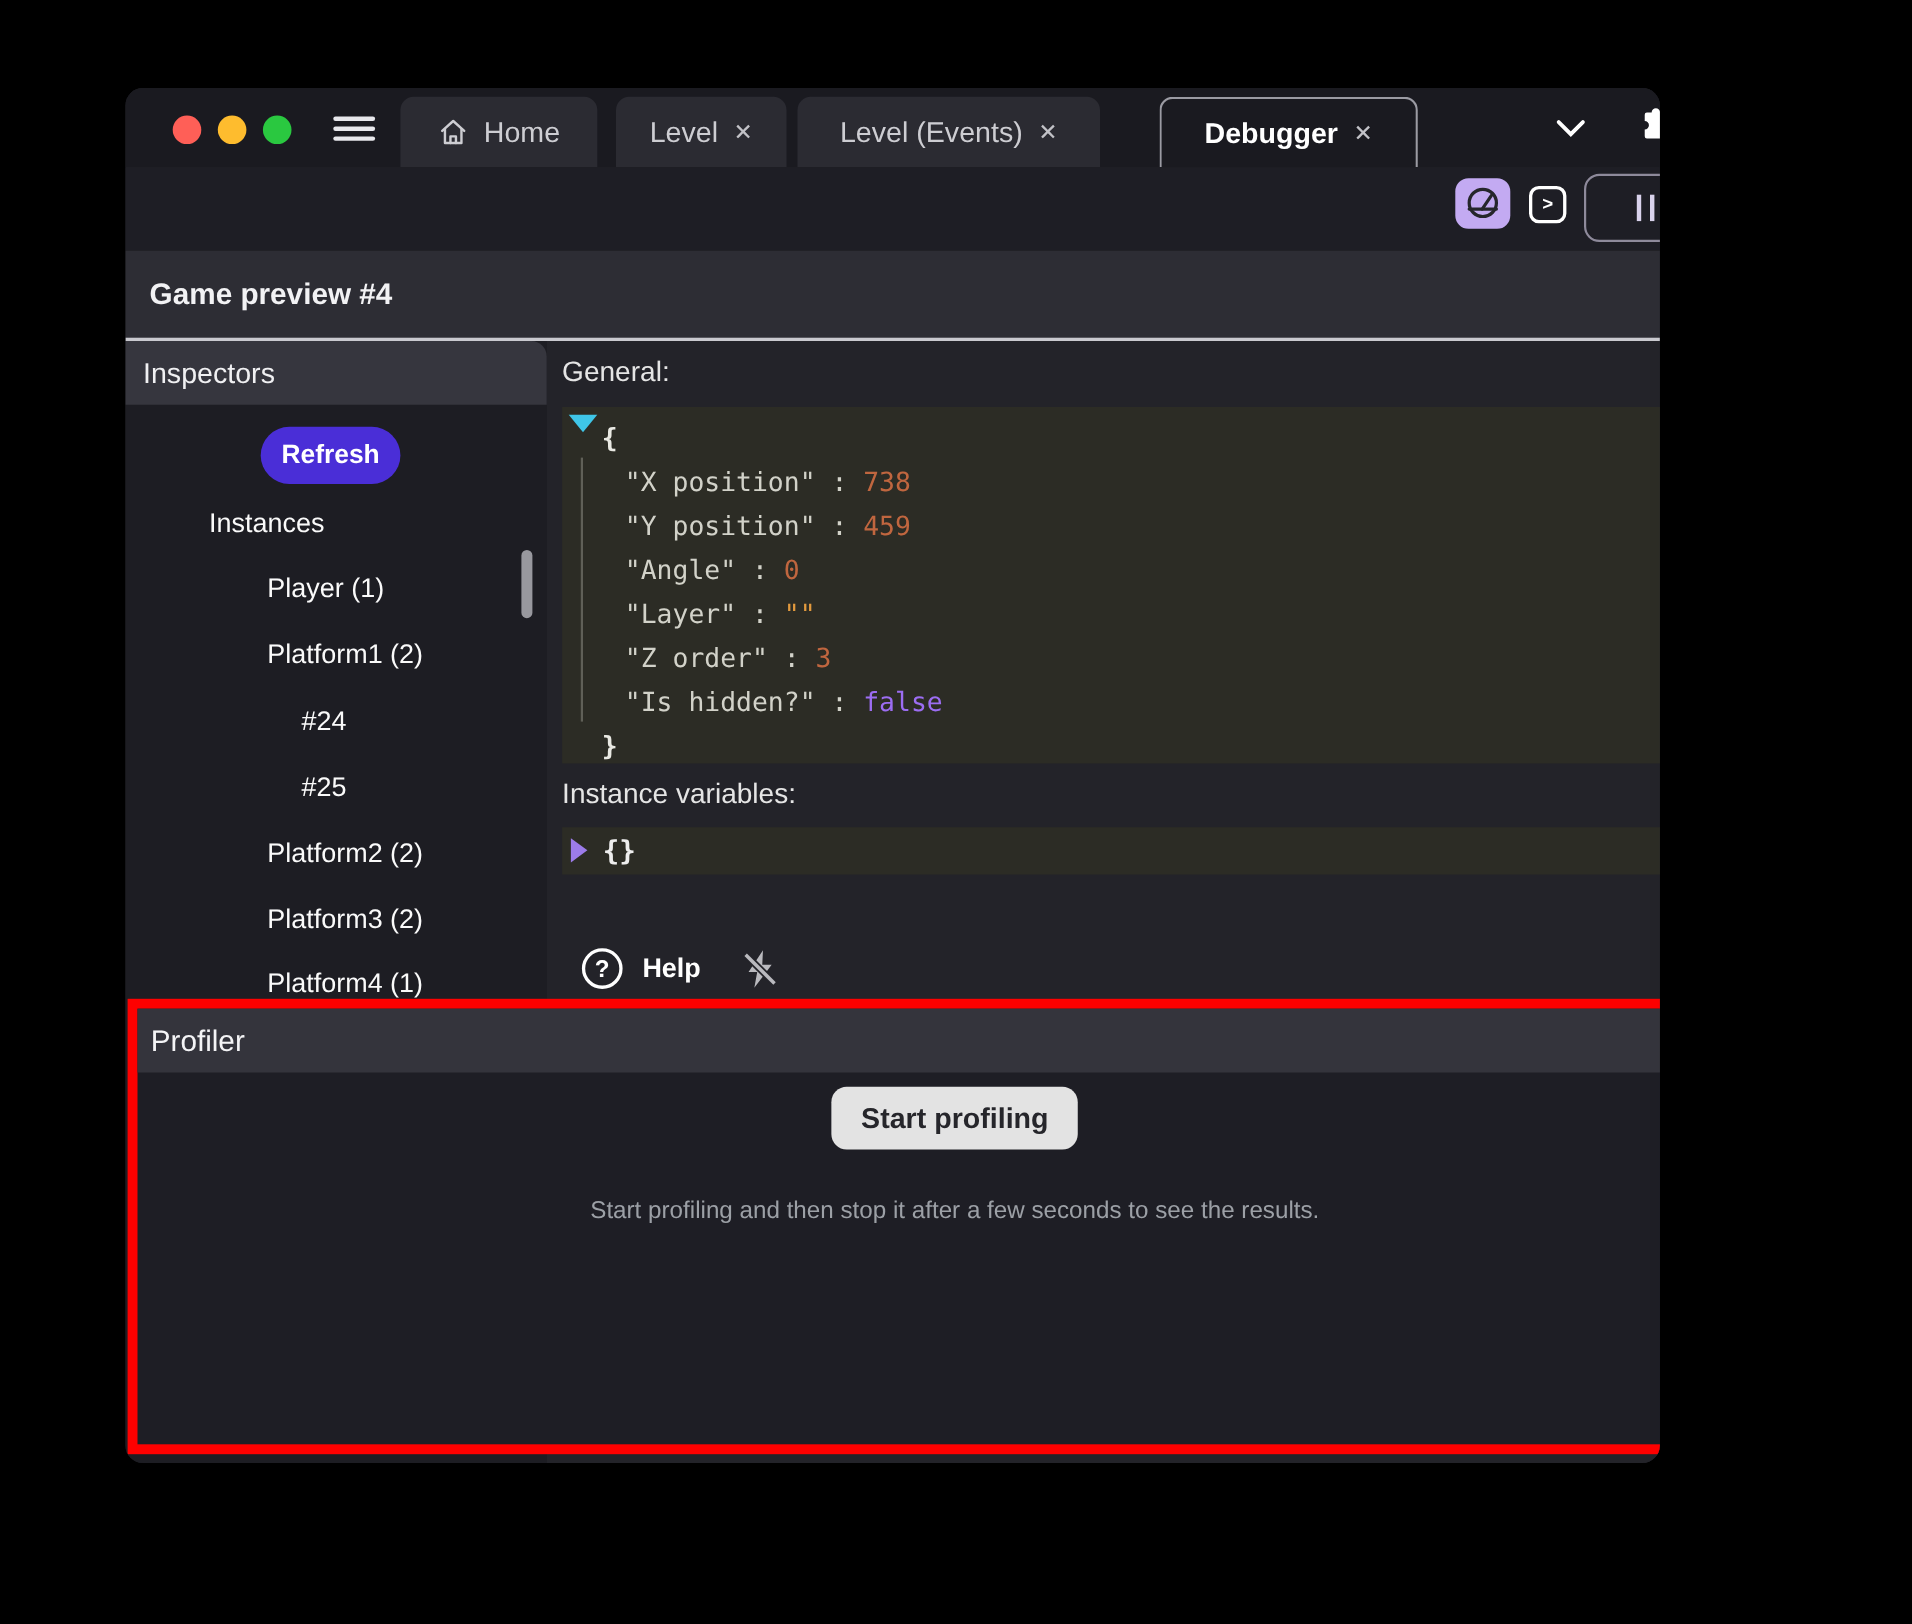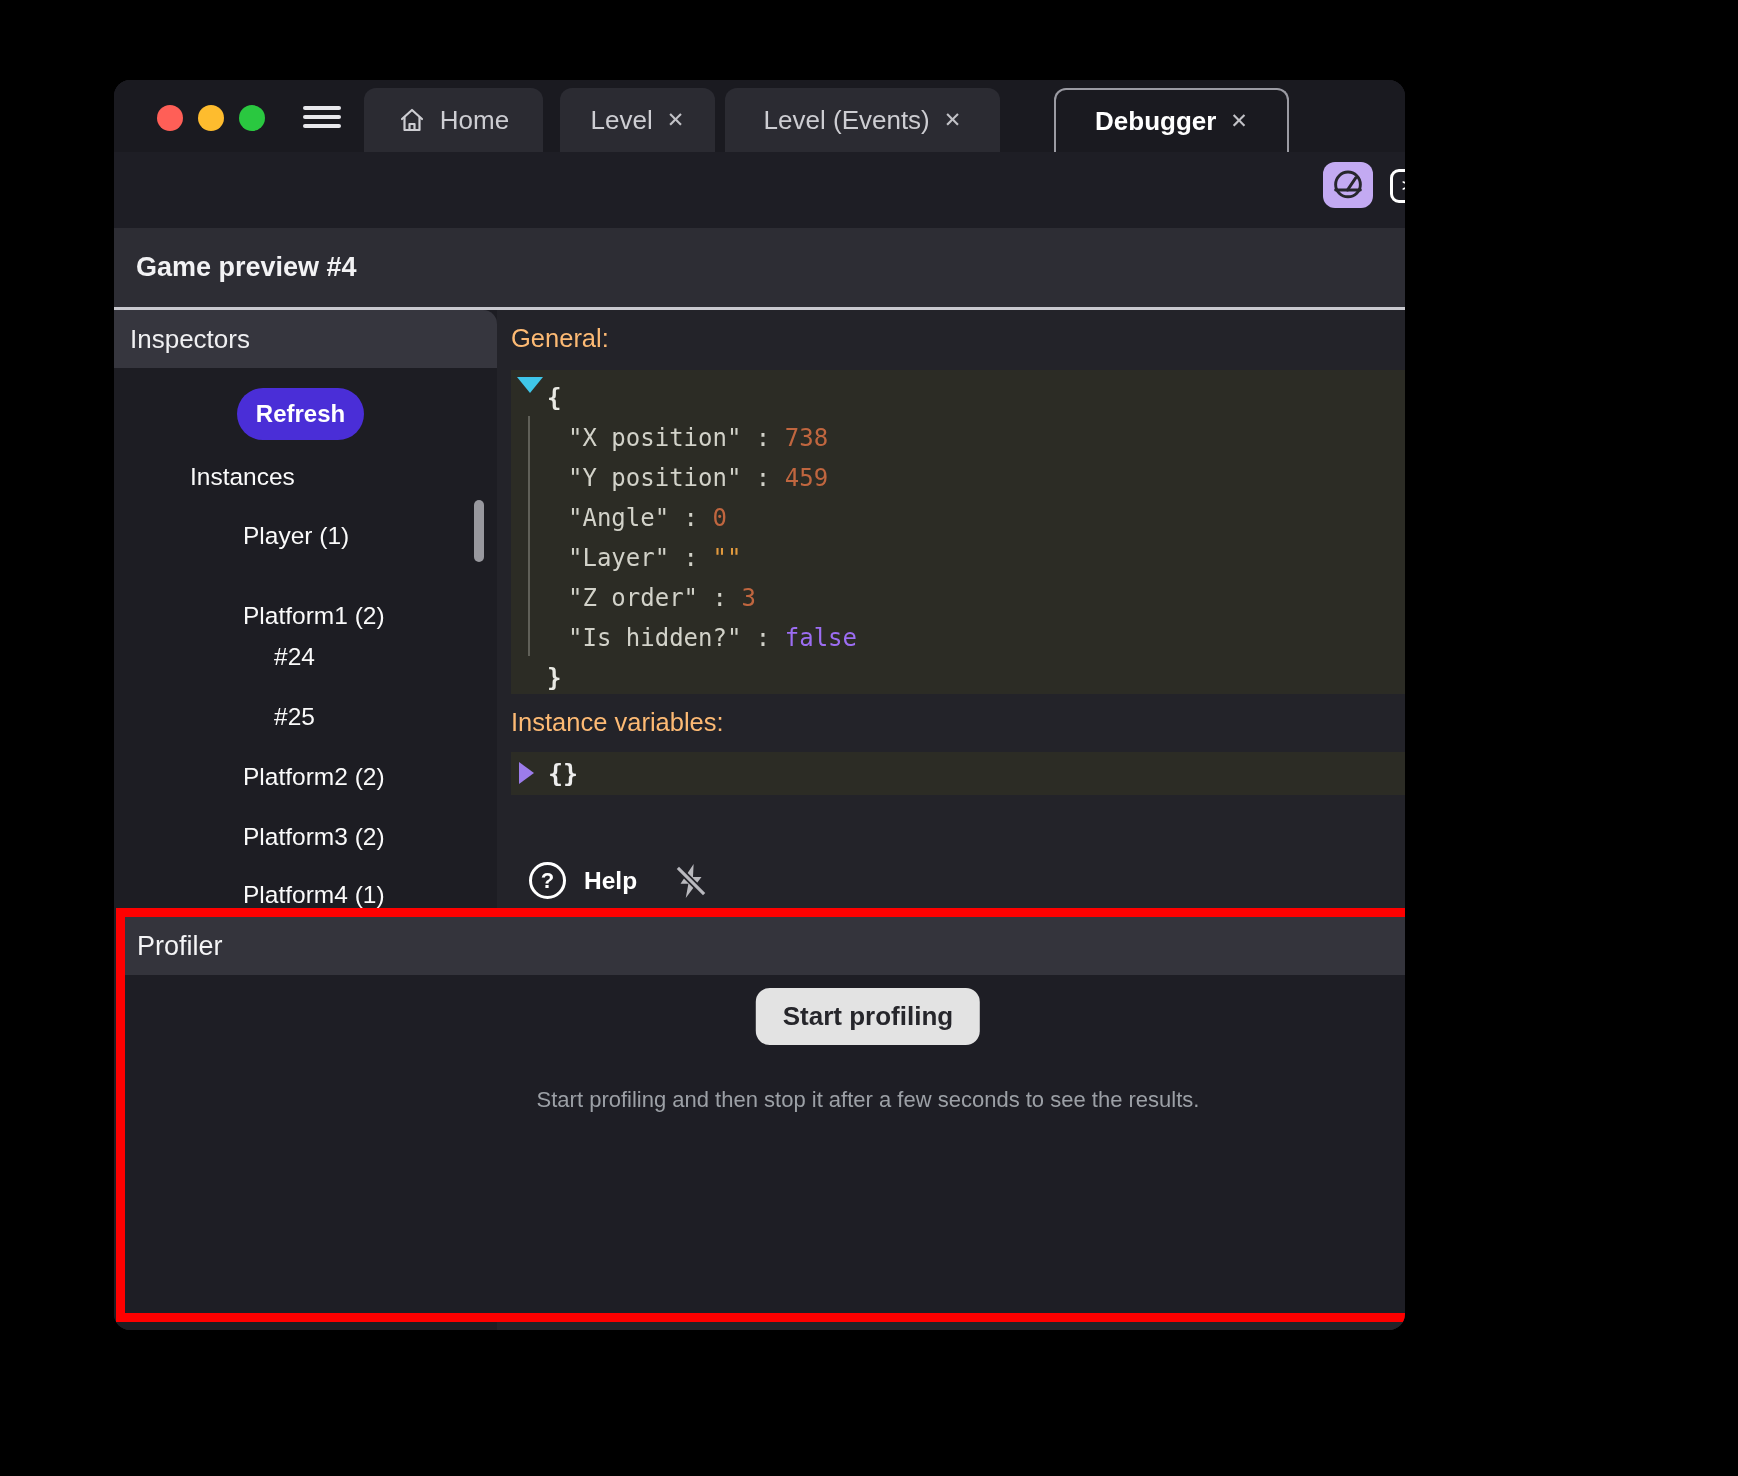--- a/index.html
+++ b/index.html
@@ -1,18 +1,18 @@
 <!DOCTYPE html>
 <html><head>
 <meta charset="utf-8">
 <style>
   html,body{margin:0;padding:0;}
   body{width:1738px;height:1476px;background:#000;position:relative;
        font-family:"Liberation Sans",sans-serif;overflow:hidden;}
-  .window{position:absolute;left:114px;top:80px;width:1291px;height:1250px;
+  .window{position:absolute;left:114px;top:80px;width:1395px;height:1250px;
           background:#212127;border-radius:16px;overflow:hidden;}
 
   
   .tabbar{position:absolute;left:0;top:0;right:0;height:72px;background:#1a1a20;}
   .tl{position:absolute;top:25px;width:26px;height:26px;border-radius:50%;}
   .tl.red{left:43px;background:#ff5f57;}
   .tl.yellow{left:84px;background:#febc2e;}
   .tl.green{left:125px;background:#2ac840;}
   .hamburger{position:absolute;left:189px;top:26px;width:38px;height:22px;cursor:pointer;}
   .hamburger i{display:block;position:absolute;left:0;width:38px;height:4px;background:#e8e8ec;border-radius:2px;}
@@ -57,26 +57,26 @@
   
   .main{position:absolute;left:383px;top:230px;right:0;bottom:0;background:#232329;}
   .sidebar{position:absolute;left:0;top:230px;width:383px;bottom:0;background:#1d1d23;}
   .sidebar-header{position:absolute;left:0;top:0;right:0;height:58px;background:#36363e;border-radius:0 14px 0 0;}
   .sidebar-header span{position:absolute;left:16px;line-height:58px;color:#f0f0f2;font-size:26px;}
   .refresh-btn{position:absolute;left:123px;top:78px;width:127px;height:52px;border-radius:26px;background:#4a2ed7;
                color:#fff;font-weight:bold;font-size:24px;display:flex;align-items:center;justify-content:center;
                cursor:pointer;border:none;}
   .tree-item{position:absolute;left:0;right:14px;height:34px;line-height:34px;color:#fafafa;font-size:24.5px;cursor:pointer;}
   .lvl0{padding-left:76px;} .lvl1{padding-left:129px;} .lvl2{padding-left:160px;}
-  .ti-0{top:150px;} .ti-1{top:209px;} .ti-2{top:269px;margin-top:20px;} .ti-3{top:330px;}
+  .ti-0{top:150px;} .ti-1{top:209px;} .ti-2{top:269px;} .ti-3{top:330px;}
   .ti-4{top:390px;} .ti-5{top:450px;} .ti-6{top:510px;} .ti-7{top:568px;}
   .scroll-thumb{position:absolute;left:360px;top:190px;width:10px;height:62px;border-radius:5px;background:#98989e;cursor:grab;}
 
   
-  .sec-label{position:absolute;left:14px;color:#fdba74;font-size:25.5px;}
+  .sec-label{position:absolute;left:14px;color:#e5e5e5;font-size:25.5px;}
   .general-label{top:14px;}
   .code-block{position:absolute;left:14px;top:60px;width:1078px;height:324px;background:#2c2c25;}
   .code-rows{position:absolute;left:0;top:8px;right:0;font-family:"DejaVu Sans Mono",monospace;font-size:24px;line-height:40px;}
   .crow{padding-left:57px;white-space:pre;color:#d2d2c9;}
   .crow.brace{padding-left:36px;color:#e9e9e3;font-weight:bold;}
   .v-num{color:#c0663f;} .v-str{color:#e29a3e;} .v-bool{color:#9c6df2;}
   .tri-down{position:absolute;left:6px;top:7px;width:0;height:0;cursor:pointer;
             border-left:13px solid transparent;border-right:13px solid transparent;border-top:16px solid #3fc6e8;}
   .guide{position:absolute;left:17px;top:46px;width:2px;height:240px;background:#606058;}
   .vars-label{top:398px;}

